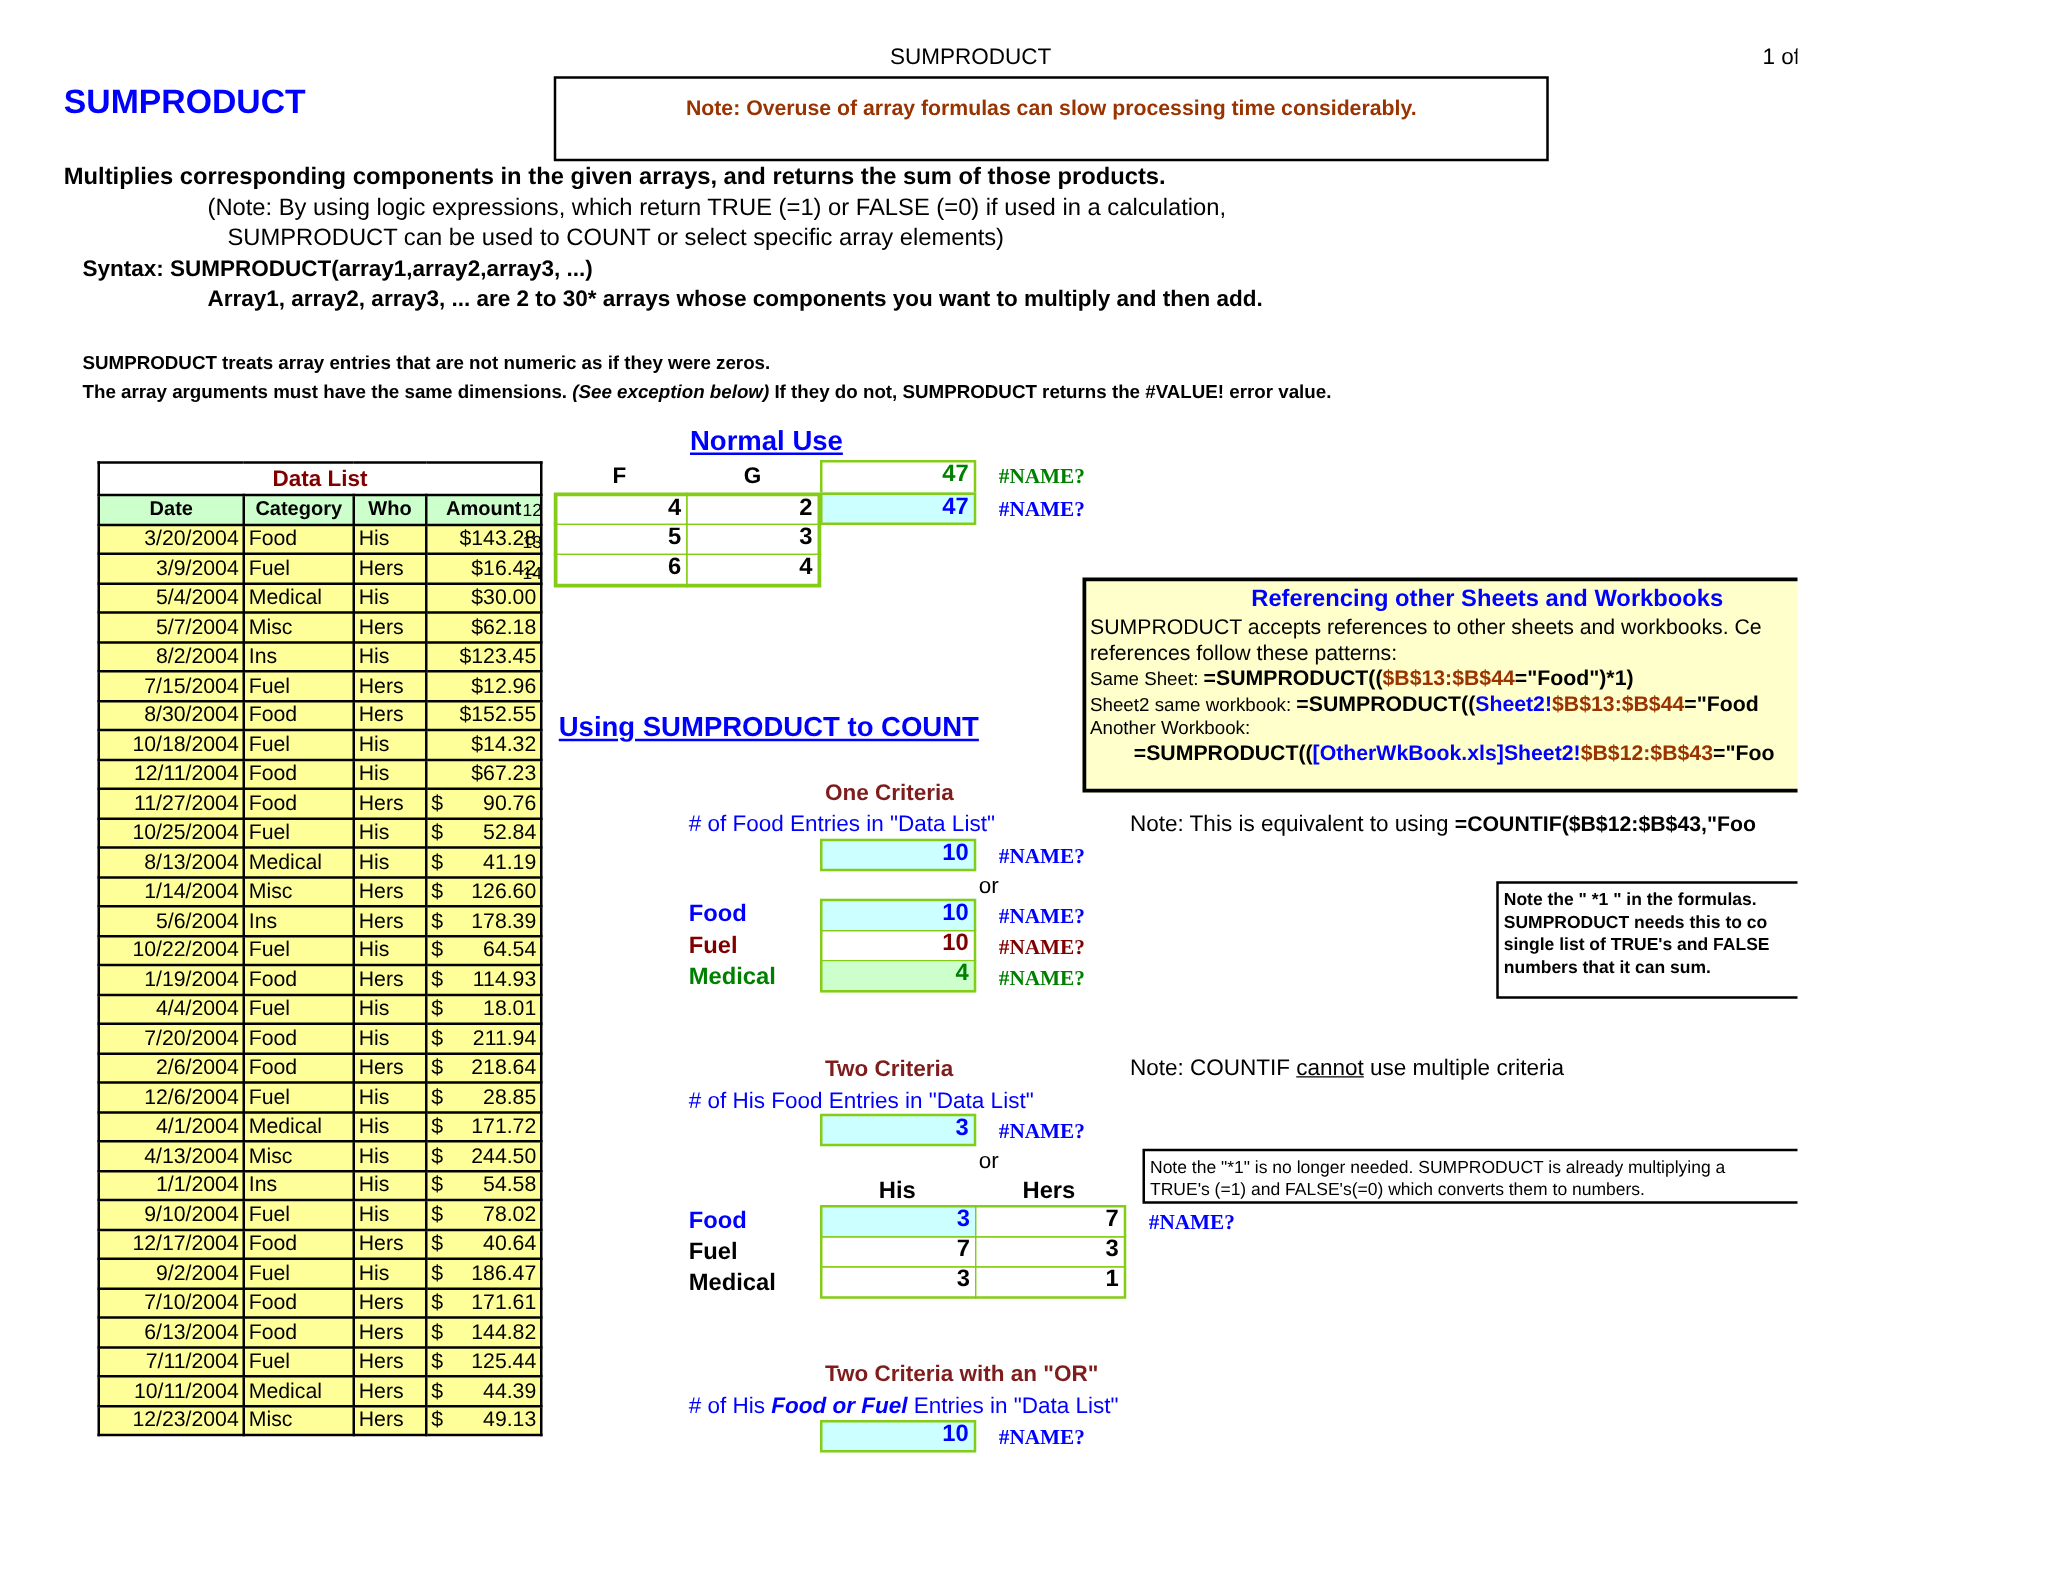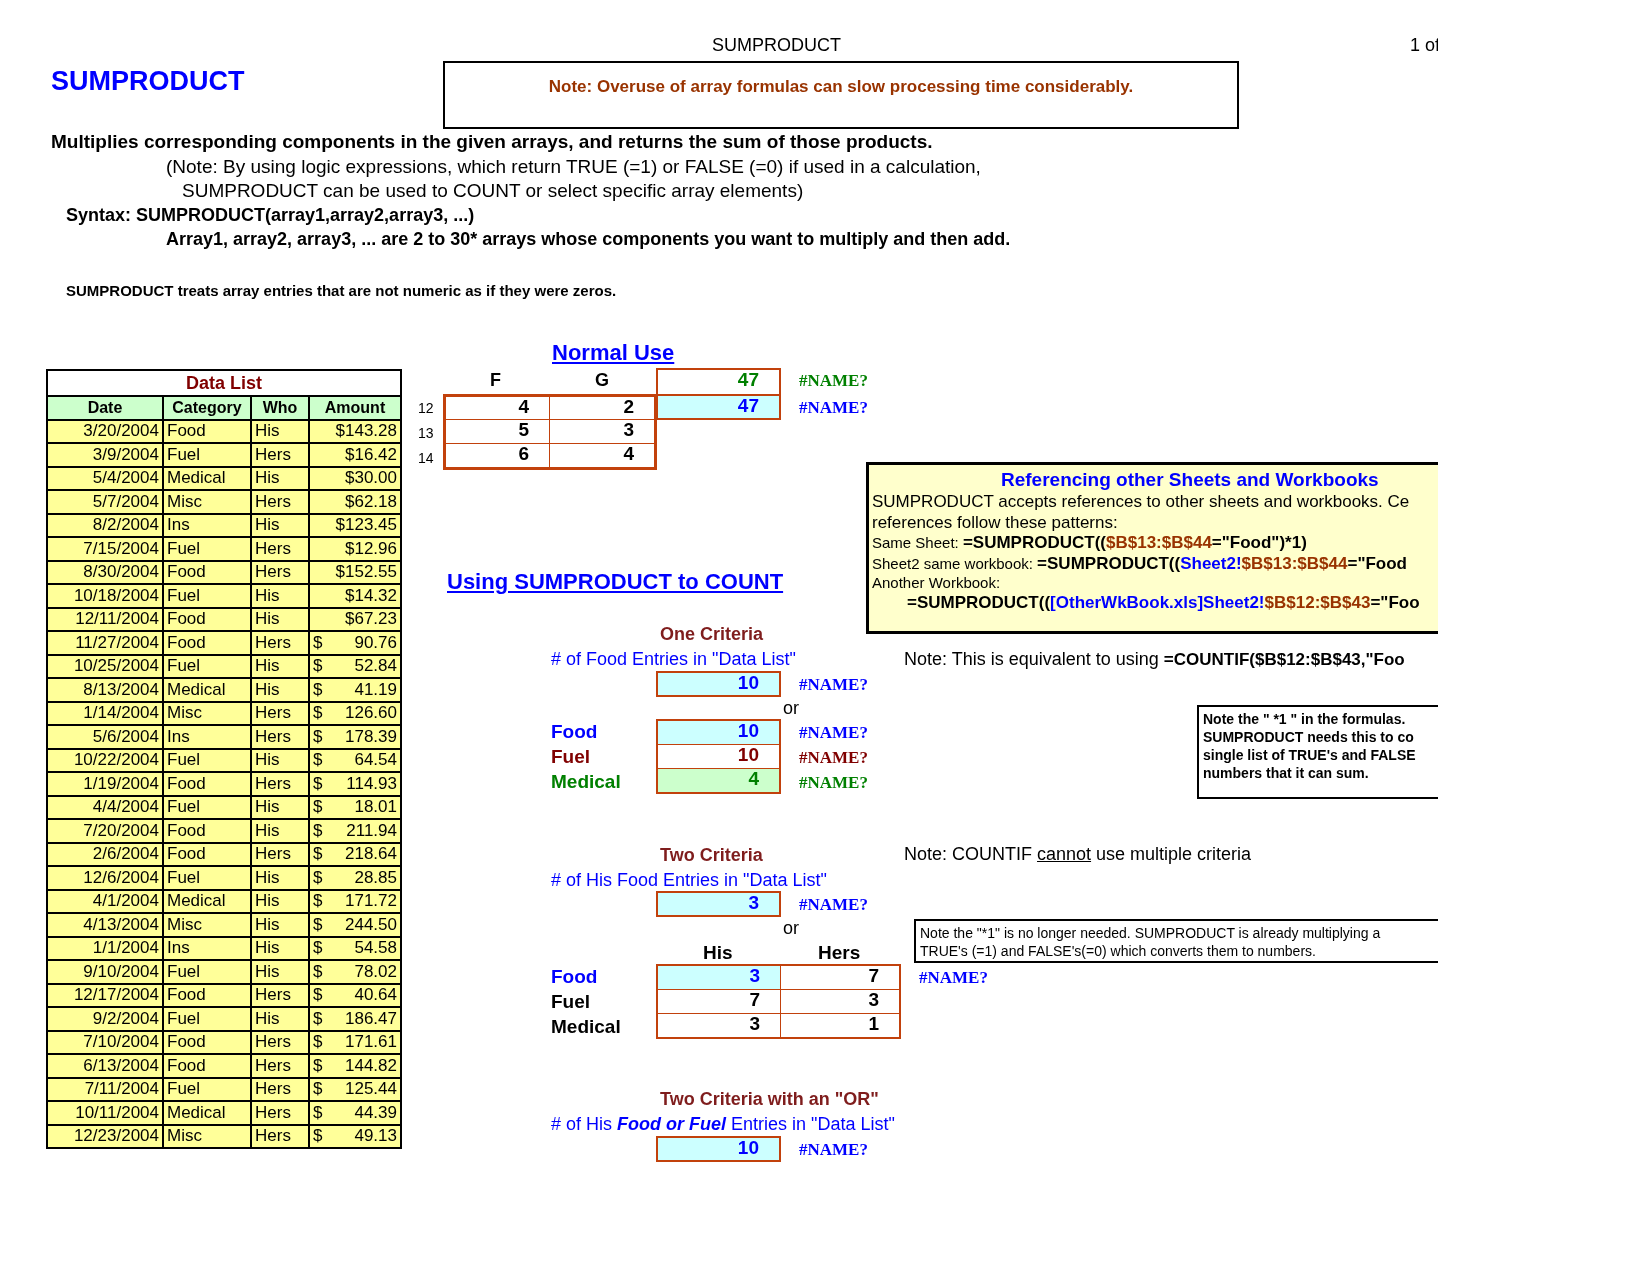--- a/index.html
+++ b/index.html
@@ -9,35 +9,35 @@
   .clip{position:absolute;left:0;top:0;width:1438px;height:1275px;overflow:hidden;}
   
   .hdr-title{left:712px;top:35px;font-size:18px;}
   .hdr-page{left:1410px;top:35px;font-size:18px;}
   .main-title{left:51px;top:66px;font-size:27px;font-weight:bold;color:#0000ff;}
   .note-box{left:443px;top:61px;width:796px;height:68px;border:2px solid #000;box-sizing:border-box;text-align:center;font-weight:bold;font-size:17px;color:#993300;line-height:23px;padding-top:12px;}
   .note-box .hl{color:#000080;}
   .desc{font-size:19px;}
   .small{font-size:15px;font-weight:bold;}
   
-  table{border-collapse:collapse;}
+  table{border-collapse:collapse;margin-left:32px;}
   .dl{position:absolute;left:46px;top:369px;}
   .dl td{border:2px solid #000;font-size:17px;height:21.5px;padding:0 3px;background:#ffff99;}
   .dl td.title{background:#fff;color:#800000;font-weight:bold;text-align:center;font-size:18px;height:24px;}
   .dl td.h{background:#ccffcc;font-weight:bold;text-align:center;font-size:16px;}
   .dl td.date{width:108px;text-align:right;}
   .dl td.cat{width:80px;}
   .dl td.who{width:50px;}
   .dl td.amt{width:84px;}
   .amt .d{float:left;}
   .amt .v{float:right;}
   .rownum{font-size:14px;}
   
   .nu-hdr{font-size:18px;font-weight:bold;}
-  .cell{position:absolute;box-sizing:border-box;border:2px solid #c2410c;font-weight:bold;font-size:19px;text-align:right;padding-right:20px;line-height:20px;}
+  .cell{position:absolute;box-sizing:border-box;border:2px solid #84cc16;font-weight:bold;font-size:19px;text-align:right;padding-right:4px;line-height:20px;}
   .cyan{background:#ccffff;}
   .green-bg{background:#ccffcc;}
   .err{font-family:"Liberation Serif",serif;font-weight:bold;font-size:17px;}
   .sec-title{font-size:22px;font-weight:bold;color:#0000ff;text-decoration:underline;}
   .red{color:#7f1d1d;font-weight:bold;font-size:18px;}
   .blue{color:#0000ff;}
   .maroon{color:#800000;}
   .green{color:#008000;}
   .ref-box{left:866px;top:462px;width:600px;height:172px;background:#ffffcc;border:3px solid #000;box-sizing:border-box;}
   .brown{color:#993300;}
@@ -55,20 +55,21 @@
   <div class="abs note-box">
     <div>Note: Overuse of array formulas can slow processing time considerably.</div>
   </div>
 
   <div class="abs desc b" style="left:51px;top:131px;">Multiplies corresponding components in the given arrays, and returns the sum of those products.</div>
   <div class="abs desc" style="left:166px;top:156px;">(Note: By using logic expressions, which return TRUE (=1) or FALSE (=0) if used in a calculation,</div>
   <div class="abs desc" style="left:182px;top:180px;">SUMPRODUCT can be used to COUNT or select specific array elements)</div>
   <div class="abs desc b" style="left:66px;top:205px;font-size:18px;">Syntax: SUMPRODUCT(array1,array2,array3, ...)</div>
   <div class="abs desc b" style="left:166px;top:229px;font-size:18px;">Array1, array2, array3, ...   are 2 to 30* arrays whose components you want to multiply and then add.</div>
   <div class="abs small" style="left:66px;top:282px;">SUMPRODUCT treats array entries that are not numeric as if they were zeros.</div>
+  <div class="abs small" style="left:66px;top:305px;"><span>The array arguments must have the same dimensions. </span><i>(See exception below)</i><span>  If they do not, SUMPRODUCT returns the #VALUE! error value.</span></div>
 
   <table class="dl">
     <tbody id="dl-body">
       <tr>
           <td colspan="4" class="title">Data List</td>
         </tr>
       <tr>
         <td class="h date" style="text-align:center">Date</td>
         <td class="h cat">Category</td>
         <td class="h who">Who</td>

